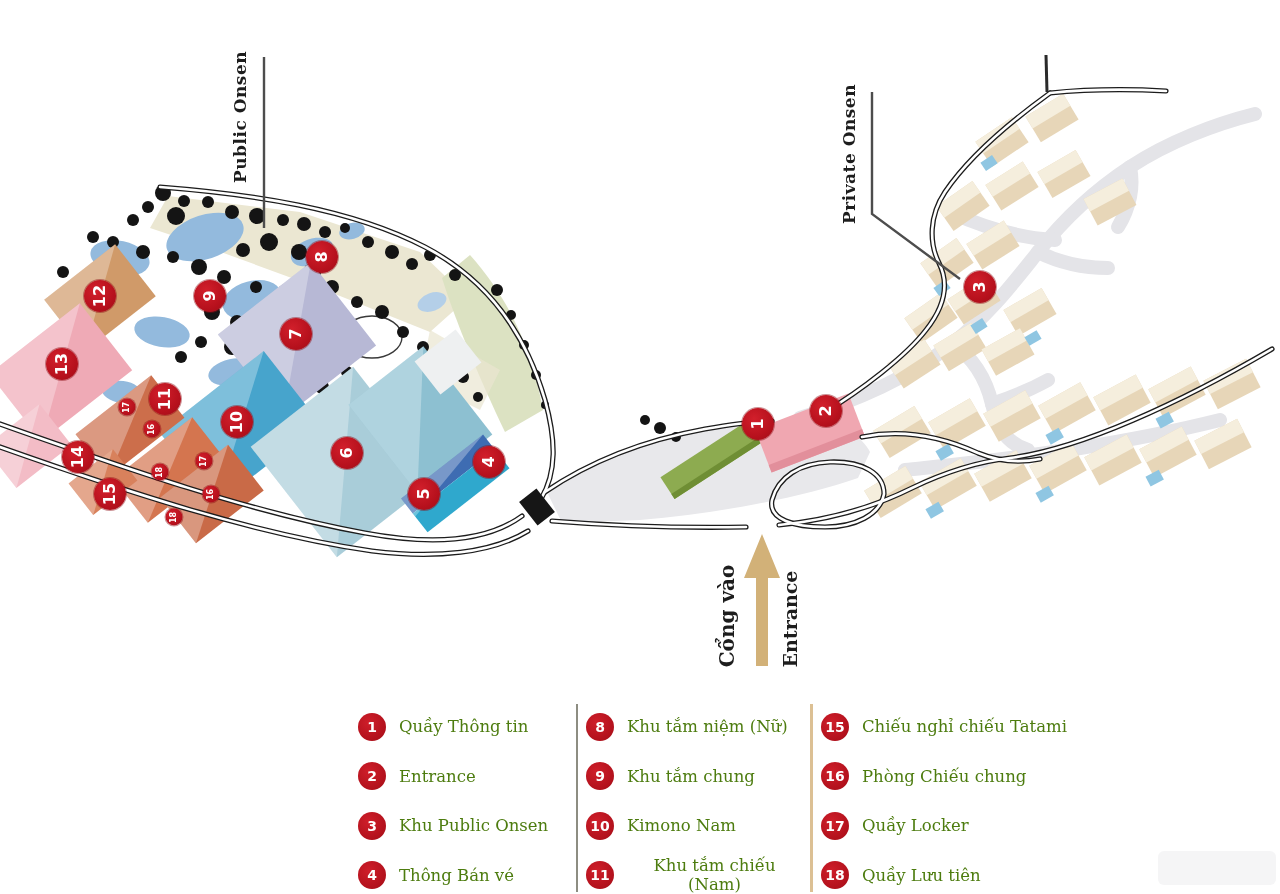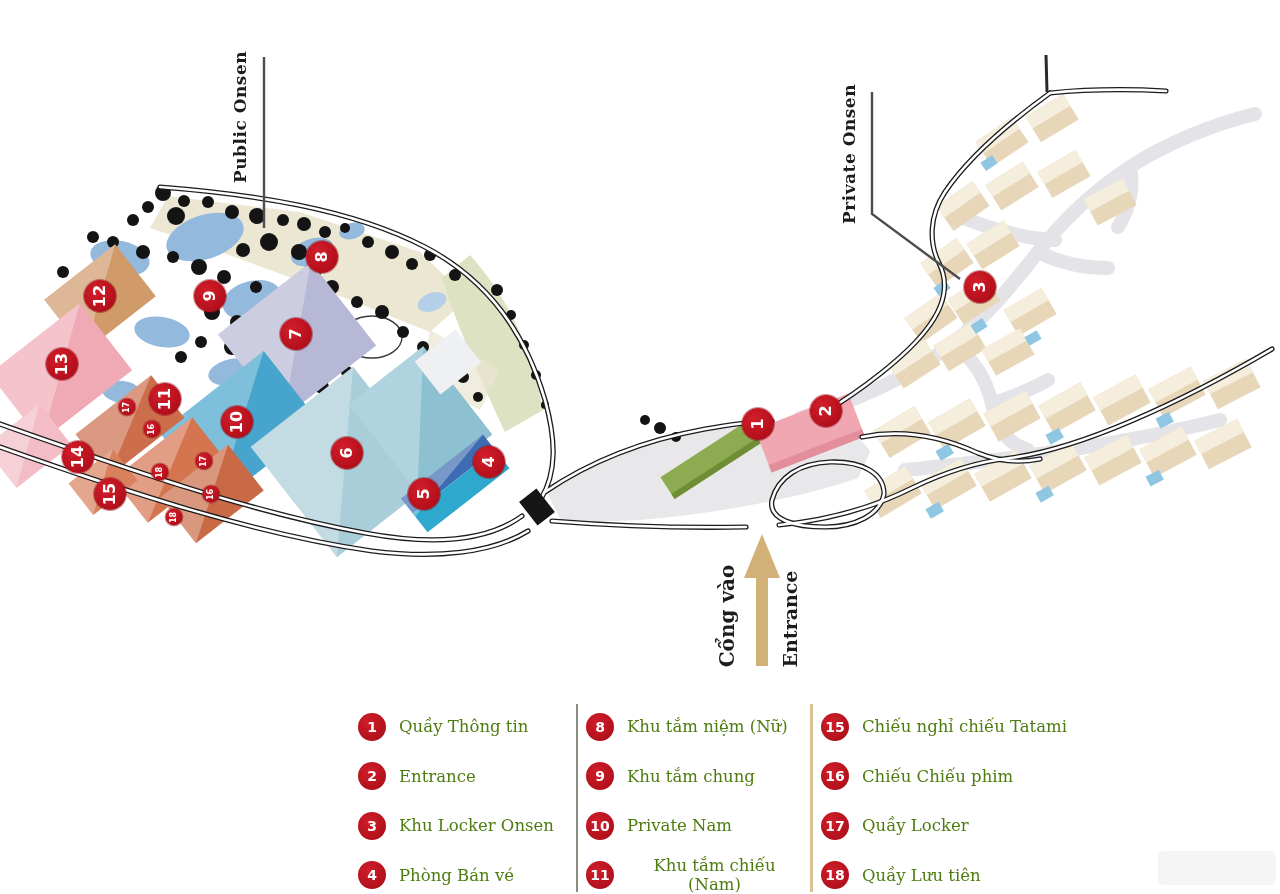--- a/index.html
+++ b/index.html
@@ -465,55 +465,55 @@
         <div class="legend-row">
           <span class="legend-badge">1</span>
           <span class="legend-label">Quầy Thông tin</span>
         </div>
         <div class="legend-row">
           <span class="legend-badge">2</span>
           <span class="legend-label">Entrance</span>
         </div>
         <div class="legend-row">
           <span class="legend-badge">3</span>
-          <span class="legend-label">Khu Locker Onsen</span>
+          <span class="legend-label">Khu Public Onsen</span>
         </div>
         <div class="legend-row">
           <span class="legend-badge">4</span>
-          <span class="legend-label">Phòng Bán vé</span>
+          <span class="legend-label">Thông Bán vé</span>
         </div>
       </div>
     <div class="divider divider-1"></div>
     <div class="legend-col legend-col-2" id="legend-col-1">
         <div class="legend-row">
           <span class="legend-badge">8</span>
           <span class="legend-label">Khu tắm niệm (Nữ)</span>
         </div>
         <div class="legend-row">
           <span class="legend-badge">9</span>
           <span class="legend-label">Khu tắm chung</span>
         </div>
         <div class="legend-row">
           <span class="legend-badge">10</span>
-          <span class="legend-label">Private Nam</span>
+          <span class="legend-label">Kimono Nam</span>
         </div>
         <div class="legend-row">
           <span class="legend-badge">11</span>
           <span class="legend-label">Khu tắm chiếu (Nam)</span>
         </div>
       </div>
     <div class="divider divider-2"></div>
     <div class="legend-col legend-col-3" id="legend-col-2">
         <div class="legend-row">
           <span class="legend-badge">15</span>
           <span class="legend-label">Chiếu nghỉ chiếu Tatami</span>
         </div>
         <div class="legend-row">
           <span class="legend-badge">16</span>
-          <span class="legend-label">Chiếu Chiếu phim</span>
+          <span class="legend-label">Phòng Chiếu chung</span>
         </div>
         <div class="legend-row">
           <span class="legend-badge">17</span>
           <span class="legend-label">Quầy Locker</span>
         </div>
         <div class="legend-row">
           <span class="legend-badge">18</span>
           <span class="legend-label">Quầy Lưu tiên</span>
         </div>
       </div>

